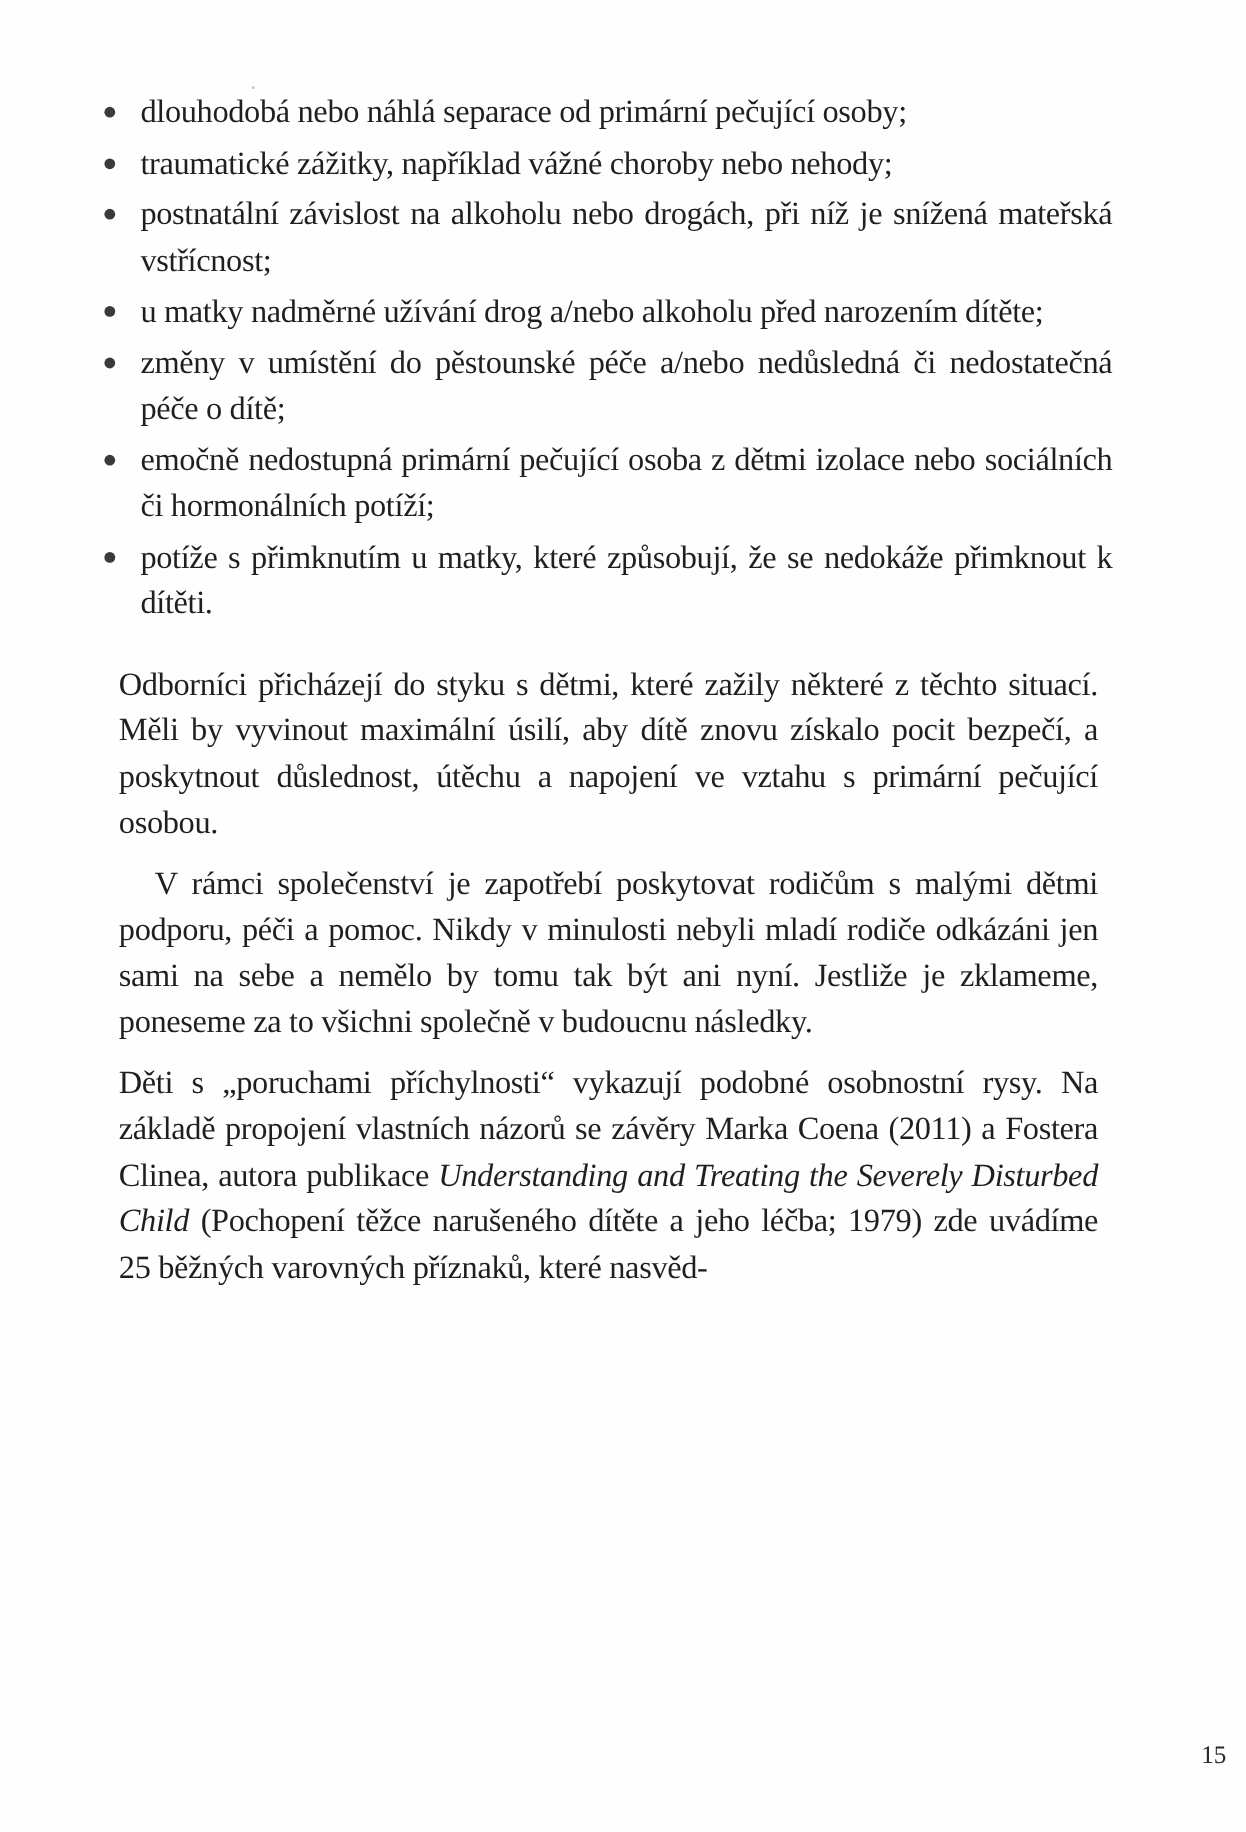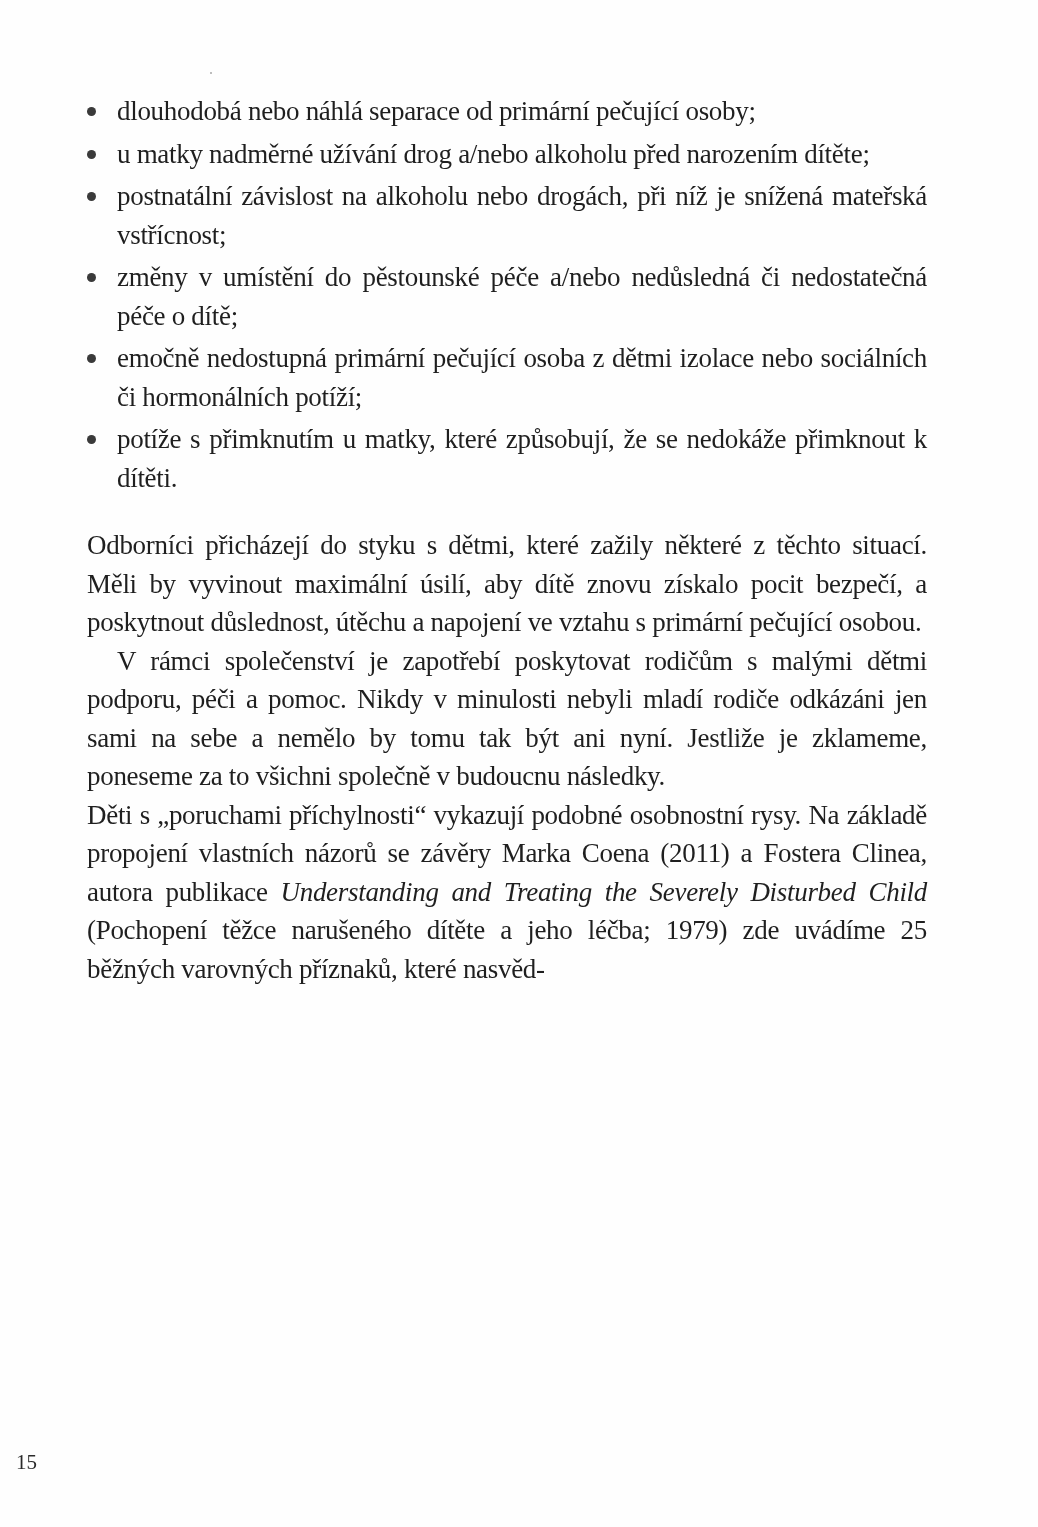--- a/index.html
+++ b/index.html
@@ -12,21 +12,21 @@
       width: 1038px;
       height: 1527px;
       background: #fefefe;
       color: #1f1f1f;
       font-family: "Liberation Serif", "DejaVu Serif", serif;
       overflow: hidden;
     }
     .content {
       position: absolute;
       left: 87px;
-      top: 92px;
+      top: 74px;
       width: 840px;
     }
     ul.bullets {
       list-style: none;
       margin: 0;
       padding: 0;
     }
     ul.bullets li {
       position: relative;
       padding-left: 30px;
@@ -39,44 +39,44 @@
     ul.bullets li .dot {
       position: absolute;
       left: 0;
       top: 15px;
       width: 9px;
       height: 9px;
       border-radius: 50%;
       background: #3a3a3a;
     }
     p.body {
-      margin: 0;
+      margin: 12px;
       font-size: 27px;
       line-height: 38.5px;
       text-align: justify;
       letter-spacing: -0.3px;
     }
     p.first { margin-top: 29px; }
     p.indent { text-indent: 30px; }
     h2.heading {
       font-family: "DejaVu Sans", "Liberation Sans", sans-serif;
       font-weight: bold;
       font-size: 33px;
       color: #262626;
       margin: 67px 0 19px 0;
       letter-spacing: -0.8px;
       line-height: 44px;
     }
     .it { font-style: italic; }
     .page-number {
       position: absolute;
-      left: 16px;
+      left: 4px;
       width: 1018px;
       top: 1450px;
-      text-align: left;
+      text-align: right;
       font-size: 21px;
       color: #2a2a2a;
     }
     .speck {
       position: absolute;
       left: 210px;
       top: 72px;
       width: 2px;
       height: 2px;
       background: #bdbdbd;
@@ -84,22 +84,23 @@
   </style>
 </head>
 <body>
 
 <div class="page">
   <div class="speck"></div>
 
   <div class="content">
     <ul class="bullets">
       <li><span class="dot"></span><span>dlouhodobá nebo náhlá separace od primární pečující osoby;</span></li>
+      <li><span class="dot"></span><span>traumatické zážitky, například vážné choroby nebo nehody;</span></li>
+      <li><span class="dot"></span><span>postnatální závislost na alkoholu nebo drogách, při níž je snížená mateřská vstřícnost;</span></li>
       <li><span class="dot"></span><span>u matky nadměrné užívání drog a/nebo alkoholu před narozením dítěte;</span></li>
-      <li><span class="dot"></span><span>postnatální závislost na alkoholu nebo drogách, při níž je snížená mateřská vstřícnost;</span></li>
       <li><span class="dot"></span><span>změny v umístění do pěstounské péče a/nebo nedůsledná či nedostatečná péče o dítě;</span></li>
       <li><span class="dot"></span><span>emočně nedostupná primární pečující osoba z dětmi izolace nebo sociálních či hormonálních potíží;</span></li>
       <li><span class="dot"></span><span>potíže s přimknutím u matky, které způsobují, že se nedokáže přimknout k dítěti.</span></li>
     </ul>
 
     <p class="body first">Odborníci přicházejí do styku s dětmi, které zažily některé z těchto situací. Měli by vyvinout maximální úsilí, aby dítě znovu získalo pocit bezpečí, a poskytnout důslednost, útěchu a napojení ve vztahu s primární pečující osobou.</p>
     <p class="body indent">V rámci společenství je zapotřebí poskytovat rodičům s malými dětmi podporu, péči a pomoc. Nikdy v minulosti nebyli mladí rodiče odkázáni jen sami na sebe a nemělo by tomu tak být ani nyní. Jestliže je zklameme, poneseme za to všichni společně v budoucnu následky.</p>
 
 
     <p class="body"><span>Děti s „poruchami příchylnosti“ vykazují podobné osobnostní rysy. Na základě propojení vlastních názorů se závěry Marka Coena (2011) a Fostera Clinea, autora publikace </span><span class="it">Understanding and Treating the Severely Disturbed Child</span><span> (Pochopení těžce narušeného dítěte a jeho léčba; 1979) zde uvádíme 25 běžných varovných příznaků, které nasvěd-</span></p>

